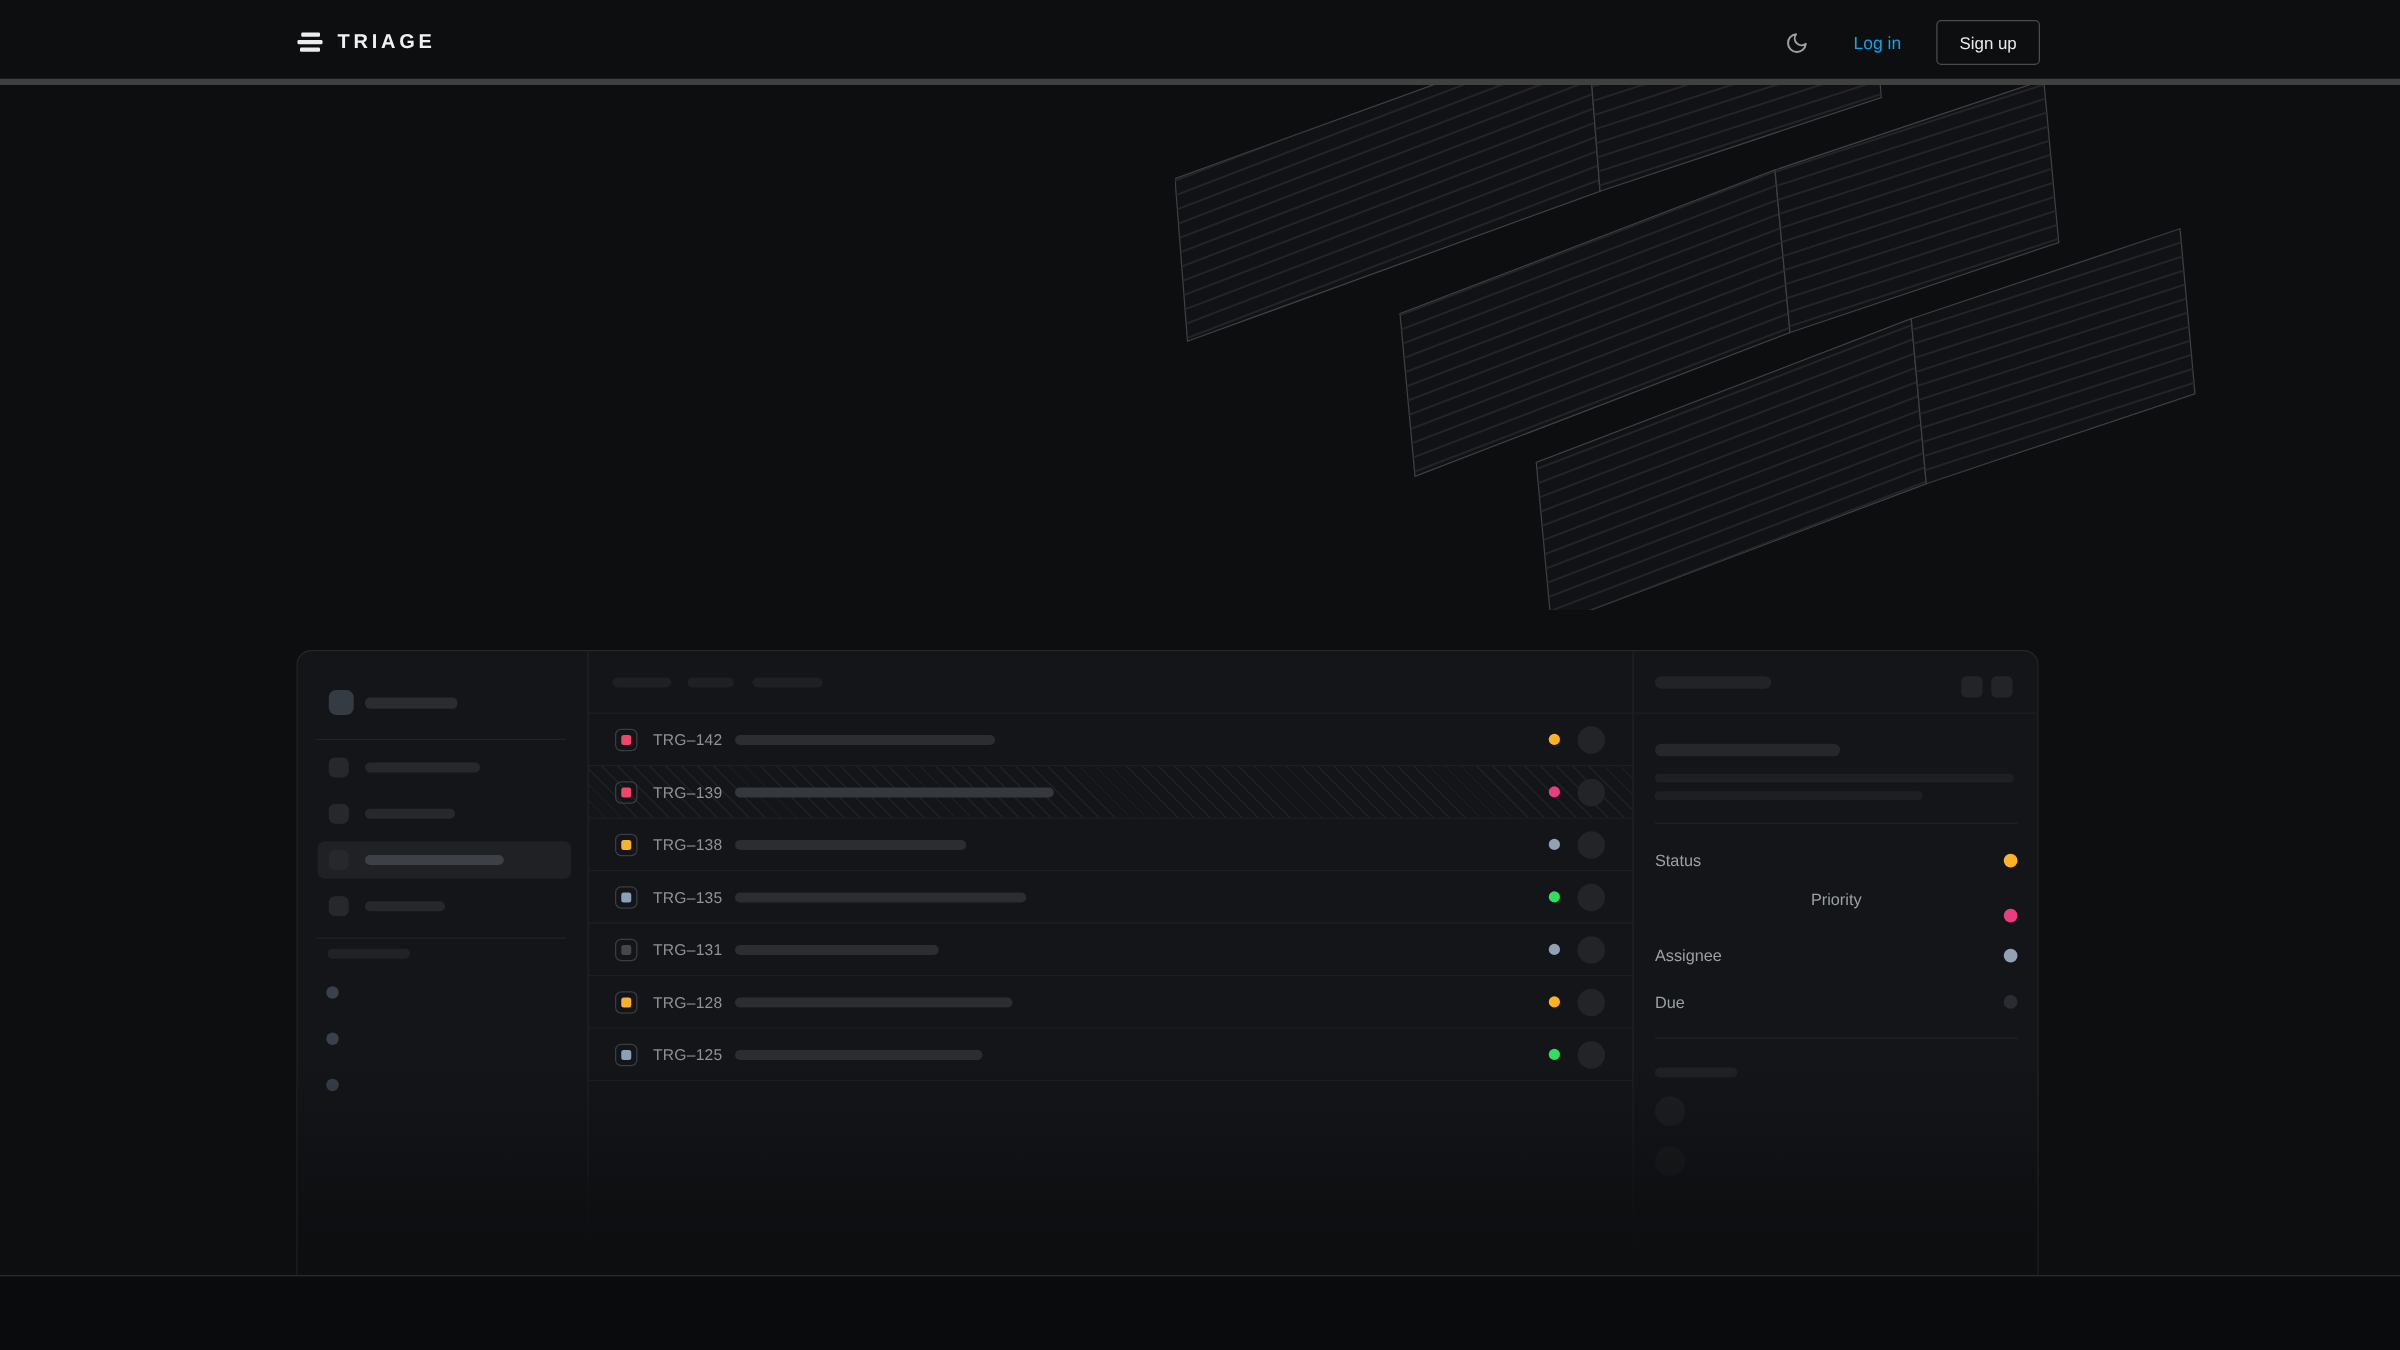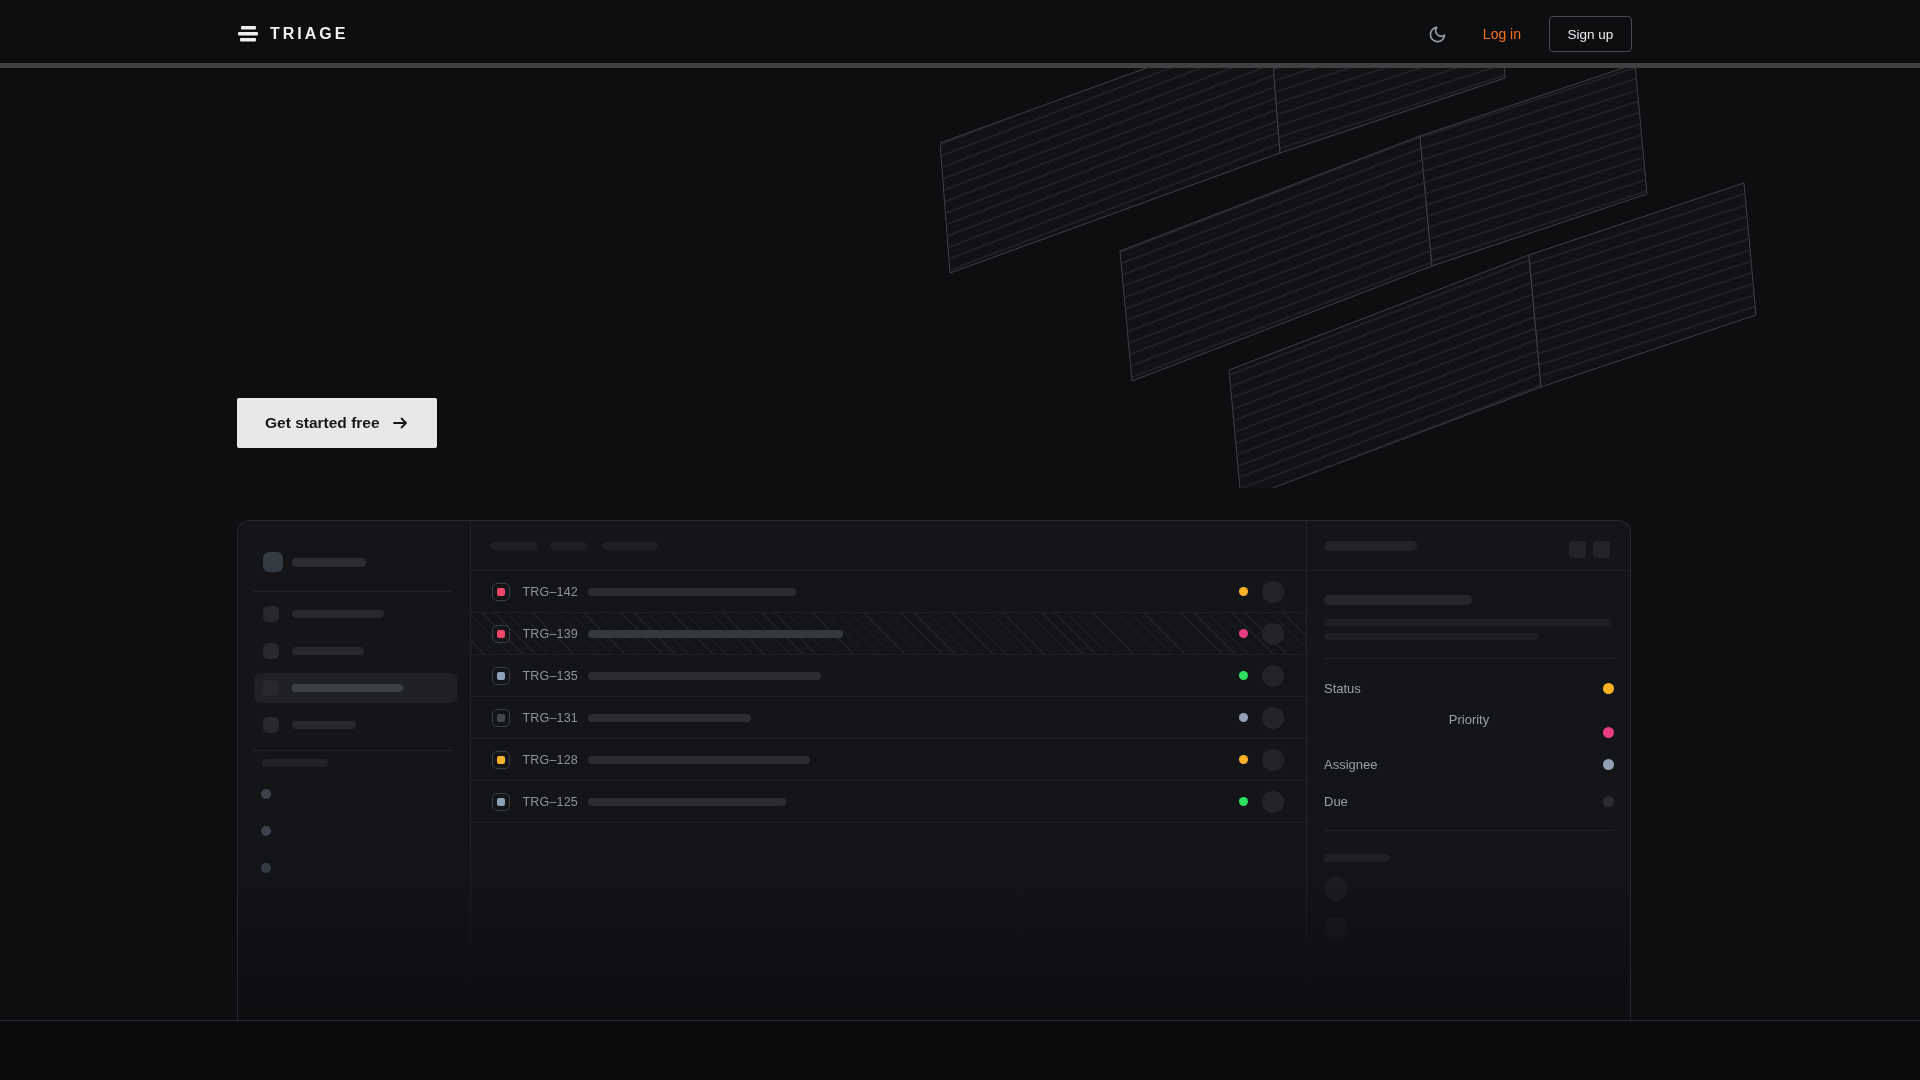--- a/index.html
+++ b/index.html
@@ -7,21 +7,21 @@
   body { font-family:"Liberation Sans", sans-serif; }
   .stage { position:relative; width:1920px; height:1080px; background:#0d0e10; overflow:hidden; }
 
   
   .nav { position:absolute; left:0; top:0; width:1920px; height:68px; border-bottom:5px solid #404040; z-index:5; background:#0d0e10; }
   .brand { position:absolute; left:237px; top:0; height:68px; display:flex; align-items:center; gap:11px; }
   .brand-logo { display:block; }
   .brand-name { font-size:16px; font-weight:700; letter-spacing:3px; color:#f0f1f3; }
   .nav-right { position:absolute; right:288px; top:0; height:68px; display:flex; align-items:center; gap:28px; }
   .theme-btn { width:34px; height:34px; display:flex; align-items:center; justify-content:center; background:none; border:none; cursor:pointer; }
-  .login-link { font-size:14px; color:#f97316; text-decoration:none; }
+  .login-link { font-size:14px; color:#0ea5e9; text-decoration:none; }
   .signup-btn { width:83px; height:36px; background:transparent; border:1px solid #494b50; border-radius:4px; color:#e9eaec; font-size:13.5px; font-family:"Liberation Sans",sans-serif; cursor:pointer;text-align:center; }
 
   
   .hero { position:absolute; left:0; top:68px; width:1920px; height:953px; overflow:hidden; border-bottom:1px solid #2a2b2e; }
   .hero-title { position:absolute; left:237px; top:62px; font-size:54px; line-height:64px; font-weight:500; letter-spacing:-0.5px; color:#ebecee; }
   .hero-title span { display:block; }
   .hero-sub { position:absolute; left:237px; top:228px; font-size:17.5px; line-height:30px; color:#8b8e93; }
   .hero-sub span { display:block; }
   .cta { position:absolute; left:237px; top:330px; height:50px; padding:0 28px; display:inline-flex; align-items:center; gap:12px;
          background:#e8e8e9; border:none; border-radius:2px; color:#17181b; font-size:15.5px; font-weight:700;
@@ -135,26 +135,20 @@
       </g>
 
       <g>
         <path d="M589,187 L601,319 L301,432 L289,302 Z" fill="#111216" stroke="#3f4045"></path>
         <path d="M589,187 L601,319 L301,432 L289,302 Z" fill="url(#hatchL)"></path>
         <path d="M589,187 L804,115 L816,247 L601,319 Z" fill="#111216" stroke="#3f4045"></path>
         <path d="M589,187 L804,115 L816,247 L601,319 Z" fill="url(#hatchR)"></path>
       </g>
     </svg>
 
-    <button class="cta">
-      <span>Get started free</span>
-      <svg width="17" height="16" viewBox="0 0 17 16" fill="none" stroke="#17181b" stroke-width="1.8" stroke-linecap="round" stroke-linejoin="round">
-        <path d="M2 8 H14 M9.5 3.5 L14 8 L9.5 12.5"></path>
-      </svg>
-    </button>
 
     <div class="mock">
 
       <div class="col-sidebar">
         <div class="ws-row">
           <span class="ws-icon"></span>
           <span class="ws-bar"></span>
         </div>
         <div class="sb-div" style="top:70px"></div>
         <div class="sb-item" style="top:78px">
@@ -198,20 +192,30 @@
               <span class="avatar"></span>
             </div>
             <div class="issue-row hatched">
               <span class="type-icon">
                 <span class="type-fill" style="background: rgb(240, 70, 106);"></span>
               </span>
               <span class="issue-id">TRG–139</span>
               <span class="title-bar" style="width: 255px;"></span>
               <span class="row-sp"></span>
               <span class="status-dot" style="background: rgb(233, 61, 130);"></span>
+              <span class="avatar"></span>
+            </div>
+            <div class="issue-row">
+              <span class="type-icon">
+                <span class="type-fill" style="background: rgb(247, 179, 43);"></span>
+              </span>
+              <span class="issue-id">TRG–138</span>
+              <span class="title-bar" style="width: 185px;"></span>
+              <span class="row-sp"></span>
+              <span class="status-dot" style="background: rgb(147, 161, 181);"></span>
               <span class="avatar"></span>
             </div>
             <div class="issue-row">
               <span class="type-icon">
                 <span class="type-fill" style="background: rgb(139, 161, 184);"></span>
               </span>
               <span class="issue-id">TRG–135</span>
               <span class="title-bar" style="width: 233px;"></span>
               <span class="row-sp"></span>
               <span class="status-dot" style="background: rgb(47, 223, 96);"></span>

